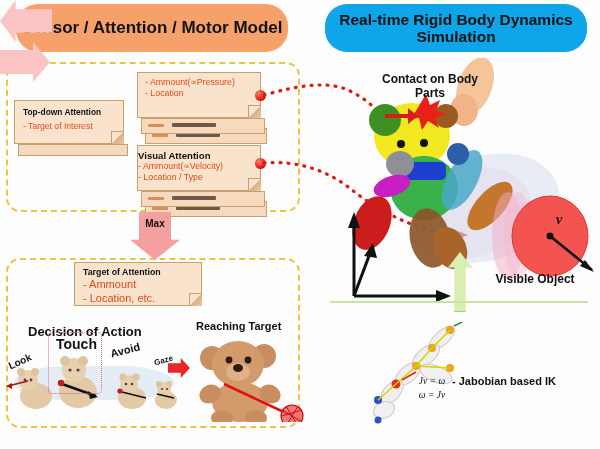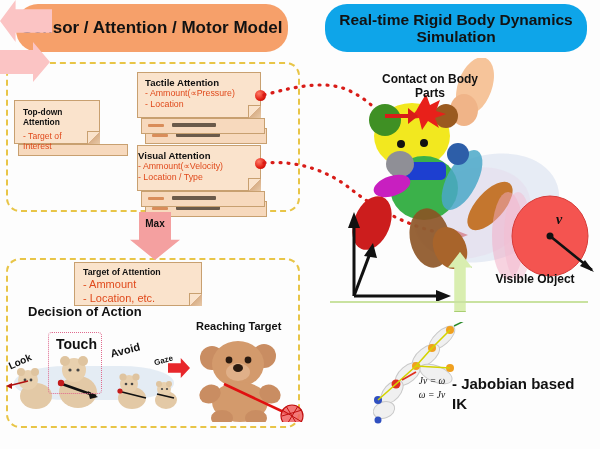--- a/index.html
+++ b/index.html
@@ -38,21 +38,21 @@
   }
   .card .t{font-weight:bold;color:#111;}
   .card .l{color:#e04a1c;}
 
   
   .stack{position:absolute;background:#f7d9bd;border:1px solid #c8a070;}
   .stack .fakeline{position:absolute;height:3px;background:#d98d5a;border-radius:1px;}
   .stack .fakeline2{position:absolute;height:4px;background:#6b5a4a;border-radius:1px;}
 
   
-  #card-topdown{left:14px;top:100px;width:86px;height:44px;padding:6px 8px 8px 8px;box-sizing:border-box;}
+  #card-topdown{left:14px;top:100px;width:110px;height:44px;padding:6px 8px 8px 8px;box-sizing:border-box;}
   #card-topdown .t{font-size:8.4px;}
   #card-topdown .l{font-size:8.6px;margin-top:4px;}
 
   #card-tactile{left:137px;top:72px;width:124px;height:46px;padding:4px 7px 0 7px;box-sizing:border-box;}
   #card-tactile .t{font-size:9.6px;}
   #card-tactile .l{font-size:8.8px;line-height:1.25;}
 
   #card-visual{left:137px;top:145px;width:124px;height:46px;padding:4px 7px 0 0;box-sizing:border-box;}
   #card-visual .t{font-size:9.6px;}
   #card-visual .l{font-size:8.8px;line-height:1.25;}
@@ -96,36 +96,36 @@
   #lbl-contact{left:370px;top:72px;width:120px;text-align:center;font-size:12px;line-height:1.18;}
   #lbl-visible{left:480px;top:272px;width:110px;text-align:center;font-size:12px;}
 
   #green-up-arrow{
     position:absolute;left:448px;top:252px;width:22px;height:58px;background:#d9eeb0;
     border:1px solid #a9ce72;
     clip-path:polygon(50% 0%, 100% 26%, 74% 26%, 74% 100%, 26% 100%, 26% 26%, 0% 26%);
   }
 
   
-  #lbl-decision{position:absolute;left:28px;top:304px;font-size:13px;font-weight:bold;color:#111;}
+  #lbl-decision{position:absolute;left:28px;top:324px;font-size:13px;font-weight:bold;color:#111;}
   #lbl-reaching{position:absolute;left:196px;top:320px;font-size:11px;font-weight:bold;color:#111;}
   .minilbl{position:absolute;font-weight:bold;color:#111;}
   #lbl-look{left:8px;top:356px;font-size:10px;transform:rotate(-24deg);}
   #lbl-touch{left:56px;top:336px;font-size:14px;}
   #lbl-avoid{left:110px;top:344px;font-size:11px;transform:rotate(-14deg);}
   #lbl-gaze{left:154px;top:356px;font-size:8px;transform:rotate(-16deg);}
   #touch-box{position:absolute;left:48px;top:332px;width:52px;height:60px;
      border:1.5px dotted #e06a8e;border-radius:4px;}
   #decision-floor{position:absolute;left:14px;top:366px;width:160px;height:34px;
      background:#dfe9f2;border-radius:40%/60%;opacity:.85;}
 
   
   #formula{position:absolute;left:396px;top:374px;width:72px;text-align:center;
      font-family:"Liberation Serif", serif;font-style:italic;font-size:9.5px;color:#111;line-height:1.5;}
-  #bullets{position:absolute;left:452px;top:374px;width:140px;font-size:15px;
+  #bullets{position:absolute;left:452px;top:374px;width:140px;font-size:11px;
      font-weight:bold;color:#111;line-height:1.35;}
   #bullets div{margin-bottom:3px;}
 
   
   #v-label{position:absolute;left:556px;top:212px;font-family:"Liberation Serif",serif;
      font-style:italic;font-weight:bold;font-size:14px;color:#111;}
 </style>
 </head>
 <body>
 
@@ -157,21 +157,20 @@
 </div>
 <div class="stack" style="left:18px;top:144px;width:108px;height:10px;"></div>
 
 <div class="card" id="card-topdown">
   <div class="t">Top-down Attention</div>
   <div class="l">- Target of Interest</div>
   <div class="corner"></div>
 </div>
 
 <div class="card" id="card-tactile">
-  <div class="t">Tactile Attention</div>
   <div class="l">- Ammount(∝Pressure)</div>
   <div class="l">- Location</div>
   <div class="corner"></div>
 </div>
 <div class="reddot" style="left:255px;top:90px;"></div>
 
 <div class="card" id="card-visual">
   <div class="t">Visual Attention</div>
   <div class="l">- Ammount(∝Velocity)</div>
   <div class="l">- Location / Type</div>

